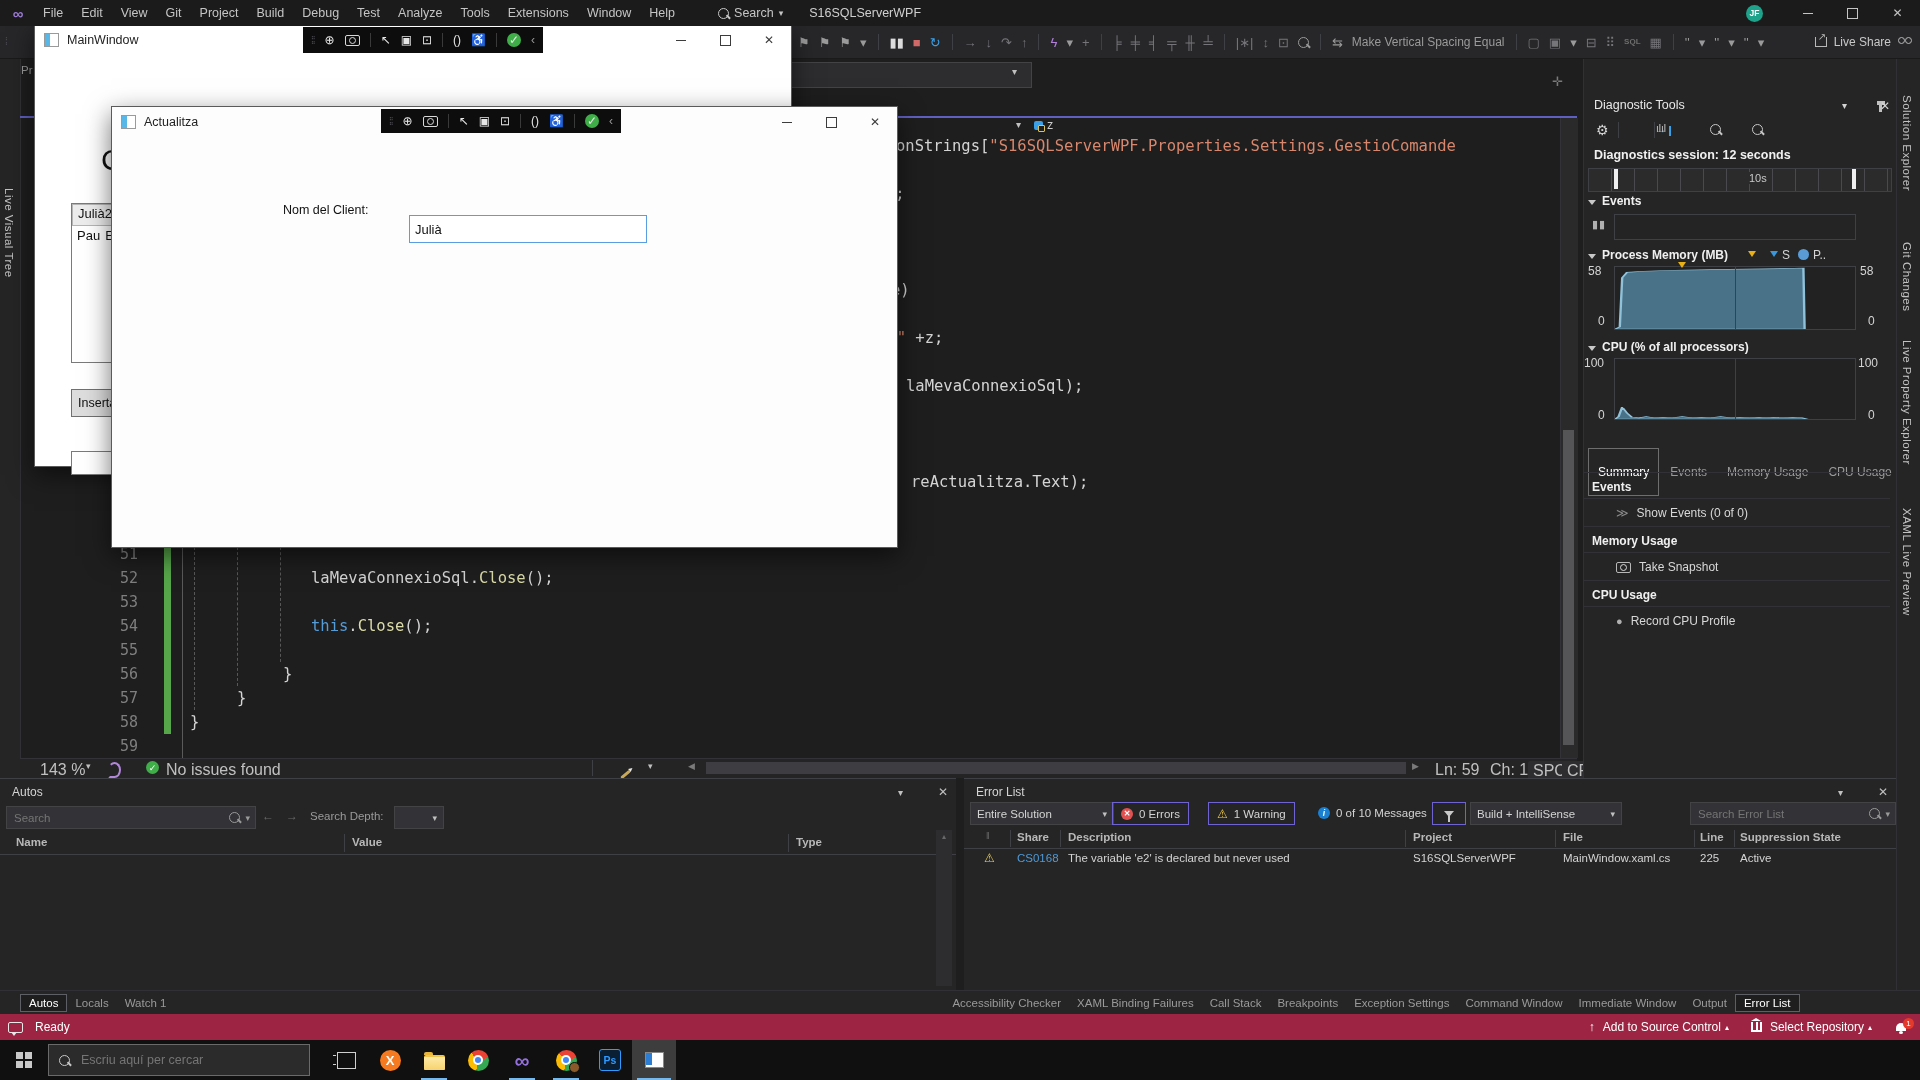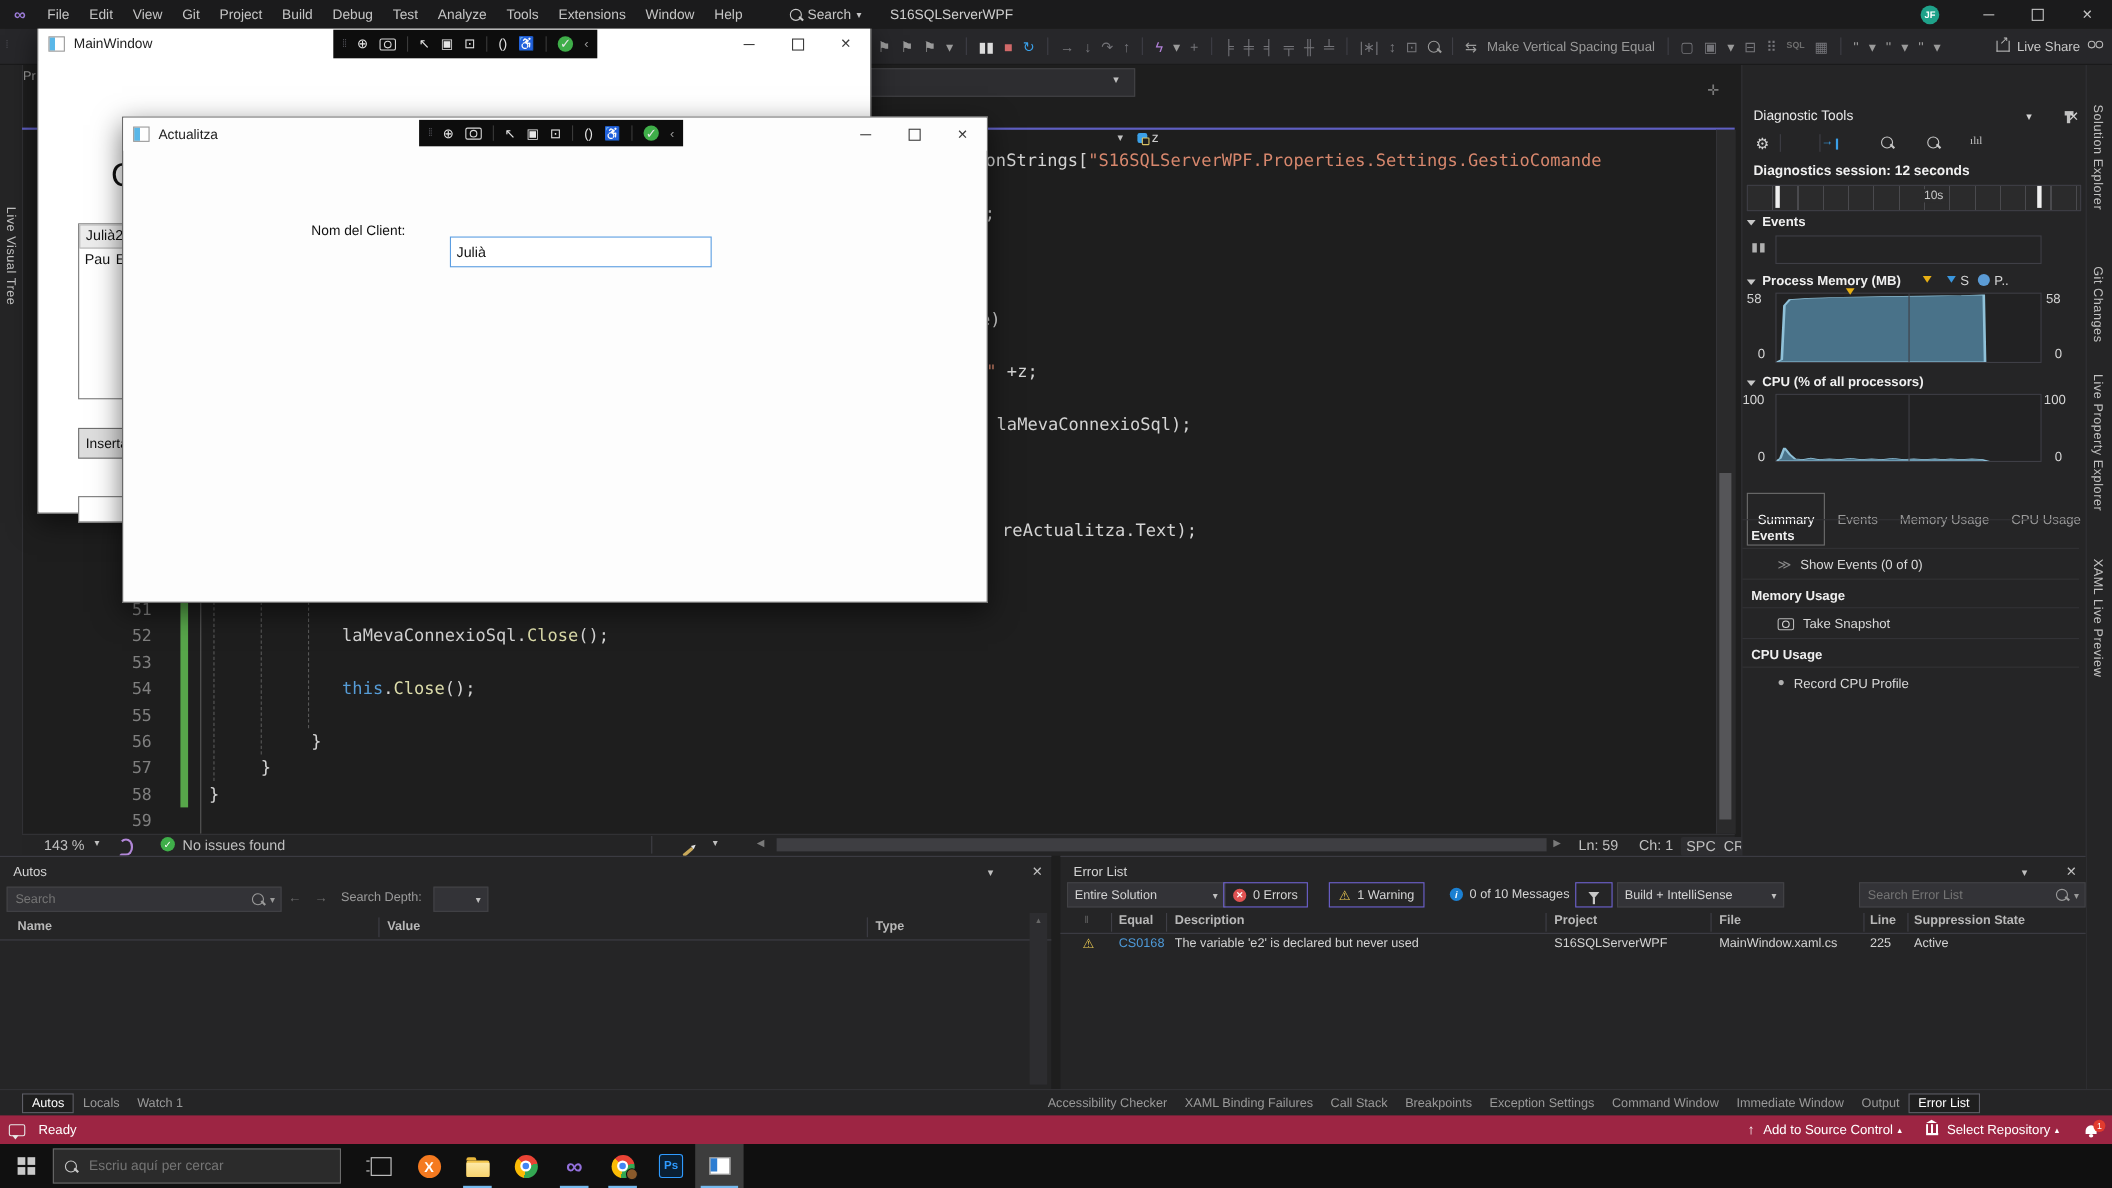--- a/index.html
+++ b/index.html
@@ -50,21 +50,21 @@
   .chgbar{left:164px;top:542px;width:7px;height:192px;background:#57a64a;}
   .marginline{left:182px;top:134px;width:1px;height:624px;background:#5a5a5a;}
   .iguide{width:0;border-left:1px dashed #585858;}
   .str{color:#d7876d;} .kw{color:#569cd6;} .meth{color:#dcdcaa;} .plain{color:#d4d4d4;}
 
   .vsb{left:1560px;top:118px;width:17px;height:640px;background:#2a2a2b;border-left:1px solid #333337;}
   .vsb-thumb{left:1563px;top:430px;width:11px;height:315px;background:#555558;}
 
   
   .estatus{left:20px;top:758px;width:1557px;height:20px;background:#242425;border-top:1px solid #333337;}
-  .es{position:absolute;top:761px;font-size:13px;color:#c0c0c0;}
+  .es{position:absolute;top:761px;font-size:16px;color:#c0c0c0;}
   .hsb{left:706px;top:762px;width:700px;height:12px;background:#3e3e42;}
   .minibox{background:#2d2d30;padding:1px 5px;border-radius:2px;}
 
   
   .mag{display:inline-block;width:9px;height:9px;border:1.5px solid #9a9a9a;border-radius:50%;position:relative;}
   .mag::after{content:"";position:absolute;left:7px;top:7px;width:5px;height:1.5px;background:#9a9a9a;transform:rotate(45deg);}
   .mag.lt{border-color:#c8c8c8;} .mag.lt::after{background:#c8c8c8;}
   .cam{display:inline-block;width:13px;height:9px;border:1px solid #d8d8d8;border-radius:2px;position:relative;}
   .cam::after{content:"";position:absolute;left:3px;top:1px;width:5px;height:5px;border:1px solid #d8d8d8;border-radius:50%;}
   .pin{display:inline-block;width:3px;height:8px;background:#c0c0c0;position:relative;margin:0 3px;}
@@ -271,21 +271,21 @@
   <span class="dt" style="left:1842px;top:100px;font-size:10px;">▾</span>
   <span class="abs pin" style="left:1862px;top:101px;"></span>
   <span class="dt" style="left:1880px;top:99px;">✕</span>
 
   <span class="dt" style="left:1596px;top:122px;font-size:14px;">⚙</span>
   <span class="abs" style="left:1618px;top:122px;width:1px;height:16px;background:#3f3f46;"></span>
   <span class="abs export-ic" style="left:1630px;top:125px;"></span>
   <span class="abs" style="left:1654px;top:122px;width:1px;height:16px;background:#3f3f46;"></span>
   <span class="abs mag lt" style="left:1666px;top:124px;"></span>
   <span class="abs mag lt" style="left:1694px;top:124px;"></span>
-  <span class="dt" style="left:1791px;top:123px;font-size:10px;color:#c8c8c8;font-family:Liberation Serif, serif;">ılıl</span>
+  <span class="dt" style="left:1656px;top:123px;font-size:10px;color:#c8c8c8;">ılıl</span>
 
   <span class="dt bold" style="left:1594px;top:148px;font-size:12.5px;">Diagnostics session: 12 seconds</span>
   <div class="abs timeline">
     <span style="position:absolute;left:158px;top:3px;font-size:11px;color:#c8c8c8;background:#2b2b2c;padding:0 2px;">10s</span>
   </div>
   <span class="tl-handle" style="left:1614px;"></span>
   <span class="tl-handle" style="left:1852px;"></span>
 
   <span class="hdr-tri abs" style="left:1588px;top:200px;"></span>
   <span class="dt bold" style="left:1602px;top:194px;">Events</span>
@@ -427,21 +427,21 @@
       <span class="cv">▾</span>
   </div>
   <div class="abs searchbox" style="left:1690px;top:802px;width:194px;">
     <input placeholder="Search Error List" style="">
     <span class="mag"></span>
     <span style="font-size:9px;color:#9a9a9a;">▾</span>
   </div>
 
   <div class="abs" style="left:964px;top:828px;width:932px;height:20px;border-bottom:1px solid #3f3f46;"></div>
   <span class="abs" style="left:986px;top:831px;color:#6a6a6a;font-size:9px;">‖</span>
-  <span class="abs colhdr" style="left:1017px;top:831px;">Equal</span>
+  <span class="abs colhdr" style="left:1017px;top:831px;">Share</span>
   <span class="abs colhdr" style="left:1068px;top:831px;">Description</span>
   <span class="abs colhdr" style="left:1413px;top:831px;">Project</span>
   <span class="abs colhdr" style="left:1563px;top:831px;">File</span>
   <span class="abs colhdr" style="left:1700px;top:831px;">Line</span>
   <span class="abs colhdr" style="left:1740px;top:831px;">Suppression State</span>
   <span class="vline" style="left:1010px;top:830px;height:17px;"></span>
   <span class="vline" style="left:1060px;top:830px;height:17px;"></span>
   <span class="vline" style="left:1405px;top:830px;height:17px;"></span>
   <span class="vline" style="left:1555px;top:830px;height:17px;"></span>
   <span class="vline" style="left:1694px;top:830px;height:17px;"></span>

